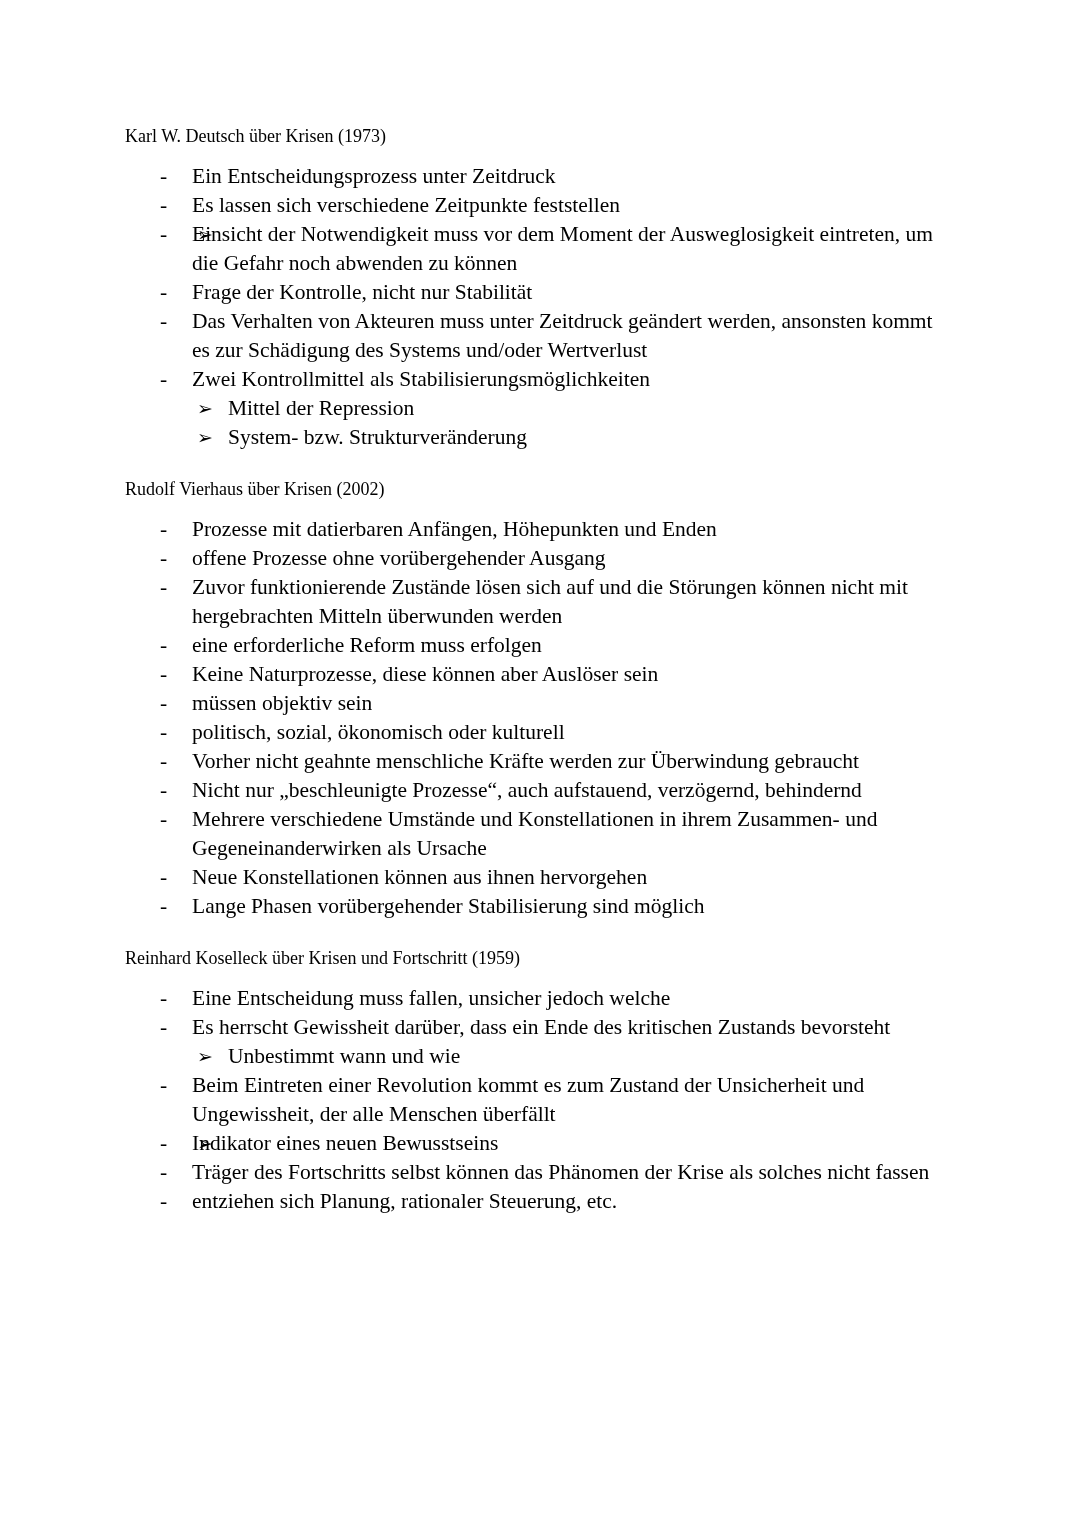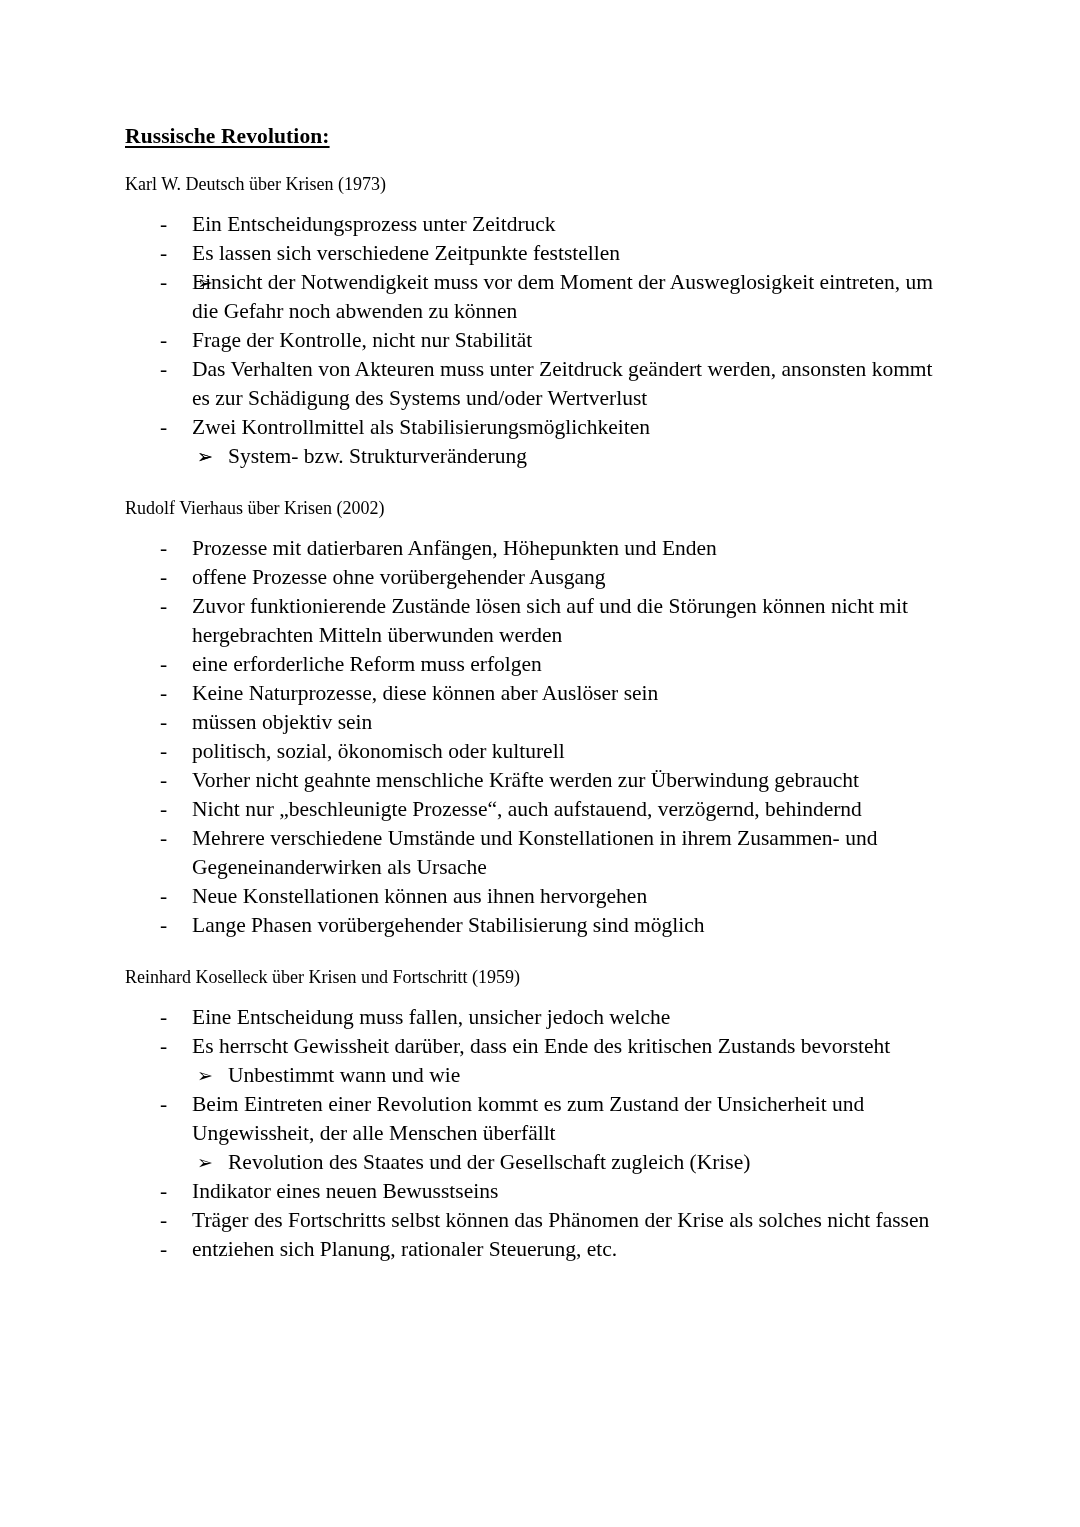--- a/index.html
+++ b/index.html
@@ -97,21 +97,20 @@
   .b-text {
     display: block;
   }
 </style>
 </head>
 <body>
 
 <div class="page">
   <div class="content">
 
-    <h1 class="doc-heading"><span class="u">Russische Revolution:</span></h1>
 
 
     <div id="sections-host">
         <div class="section-block">
           <p class="section-intro">Karl W. Deutsch über Krisen (1973)</p>
           <ul class="lvl1">
             <li class="b1">
               <span class="bullet-dash">-</span>
               <span class="b-text">Ein Entscheidungsprozess unter Zeitdruck</span>
             </li>
@@ -136,20 +135,21 @@
               <span class="bullet-dash">-</span>
               <span class="b-text">Das Verhalten von Akteuren muss unter Zeitdruck geändert werden, ansonsten kommt es zur Schädigung des Systems und/oder Wertverlust</span>
             </li>
             <li class="b1">
               <span class="bullet-dash">-</span>
               <span class="b-text">Zwei Kontrollmittel als Stabilisierungsmöglichkeiten</span>
             </li>
             <ul class="lvl2">
               <li class="b2">
                 <span class="bullet-arrow">➢</span>
+                <span class="b-text">Mittel der Repression</span>
               </li>
               <li class="b2">
                 <span class="bullet-arrow">➢</span>
                 <span class="b-text">System- bzw. Strukturveränderung</span>
               </li>
             </ul>
           </ul>
         </div>
         <div class="section-block">
           <p class="section-intro">Rudolf Vierhaus über Krisen (2002)</p>
@@ -221,21 +221,20 @@
                 <span class="b-text">Unbestimmt wann und wie</span>
               </li>
             </ul>
             <li class="b1">
               <span class="bullet-dash">-</span>
               <span class="b-text">Beim Eintreten einer Revolution kommt es zum Zustand der Unsicherheit und Ungewissheit, der alle Menschen überfällt</span>
             </li>
             <ul class="lvl2">
               <li class="b2">
                 <span class="bullet-arrow">➢</span>
-                <span class="b-text">Revolution des Staates und der Gesellschaft zugleich (Krise)</span>
               </li>
             </ul>
             <li class="b1">
               <span class="bullet-dash">-</span>
               <span class="b-text">Indikator eines neuen Bewusstseins</span>
             </li>
             <li class="b1">
               <span class="bullet-dash">-</span>
               <span class="b-text">Träger des Fortschritts selbst können das Phänomen der Krise als solches nicht fassen</span>
             </li>

